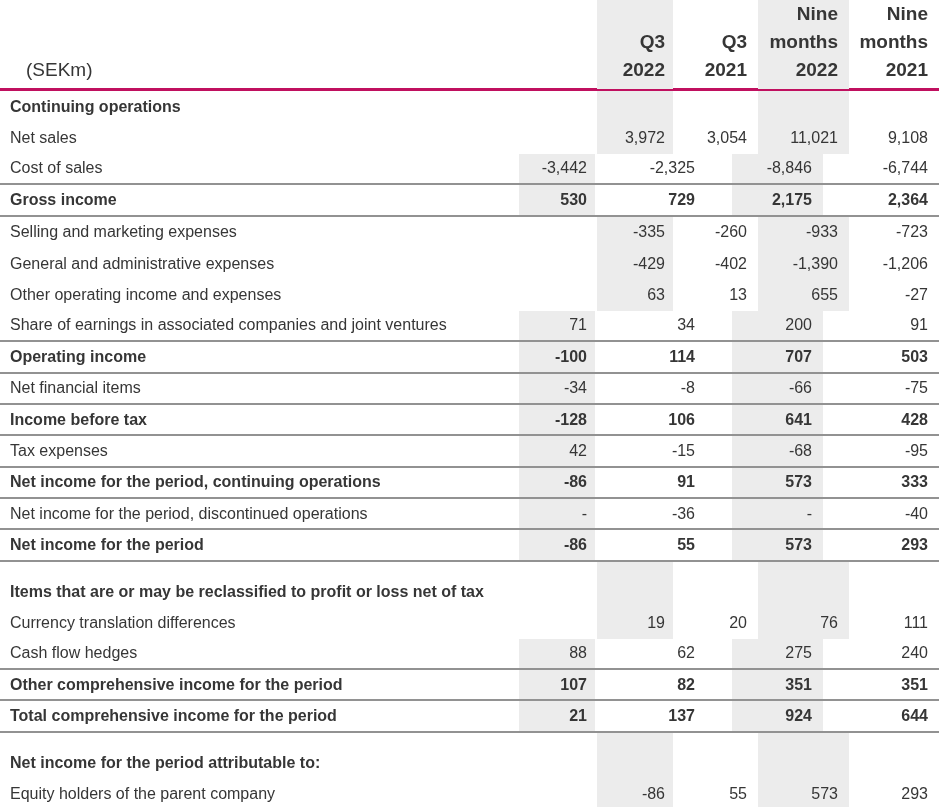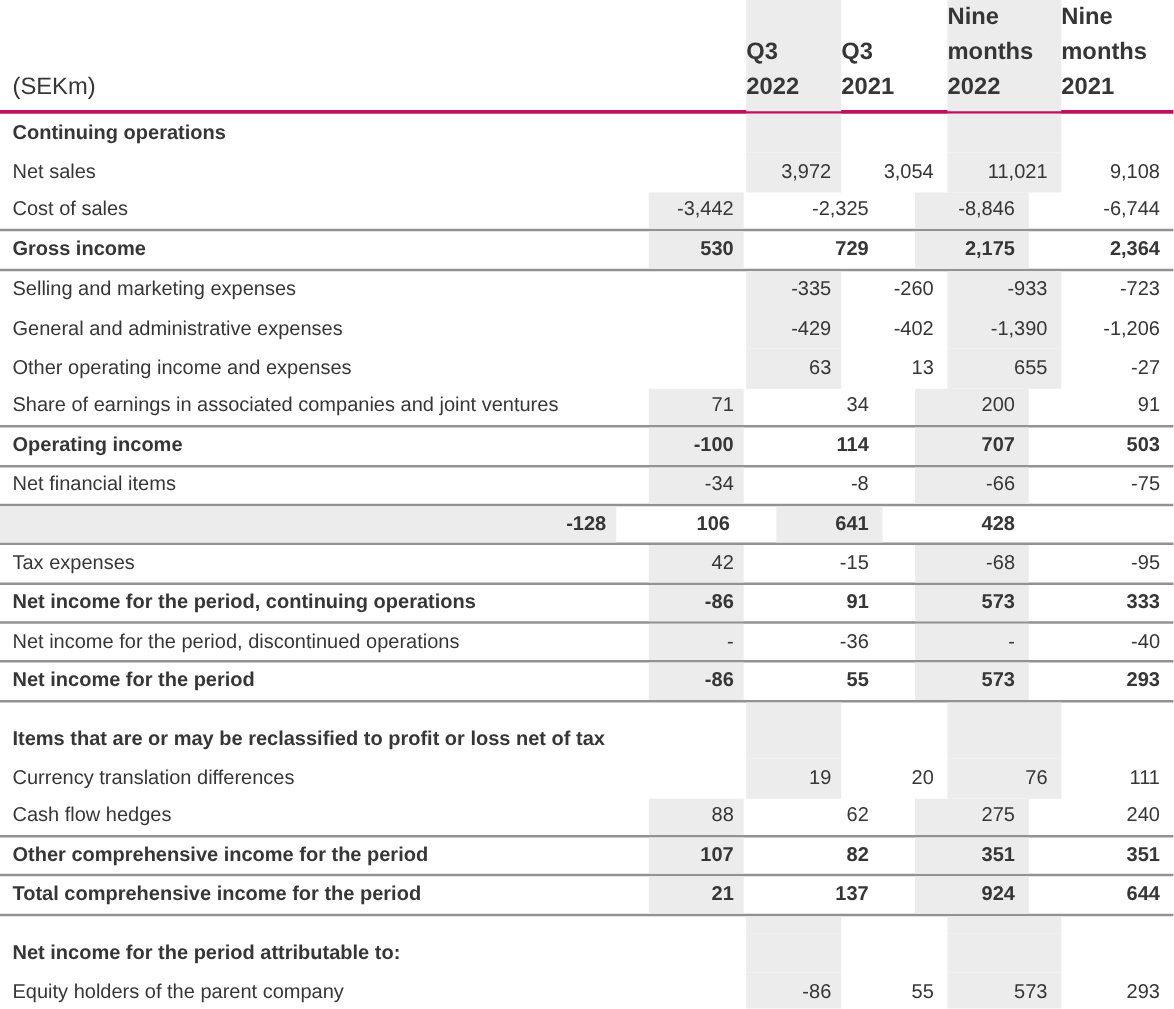--- a/index.html
+++ b/index.html
@@ -22,24 +22,24 @@
   .header{
     height:91px;
     border-bottom:3px solid var(--accent);
     font-size:19px;
   }
   .hcell{
     display:flex;box-sizing:border-box;height:100%;
   }
   .hlabel{
     align-items:flex-end;justify-content:flex-start;
-    padding:0 0 8px 10px;font-weight:400;
+    padding:0 0 8px 10px;font-weight:400;margin-left:16px;
   }
   .hnum{
-    flex-direction:column;justify-content:flex-end;
+    flex-direction:column;justify-content:flex-end;align-items:flex-end;
     font-weight:700;line-height:28px;padding-bottom:5px;
   }
   
   .row{
     height:31.4px;font-size:16px;box-sizing:border-box;
   }
   .row.line{border-bottom:2px solid var(--rowline);gap:26px;}
   .row.bold{font-weight:700;}
   .row.spacer{height:14px;}
   .cell{
@@ -150,20 +150,21 @@
         <div class="cell num c3">503</div>
       </div>
       <div class="grid row line">
         <div class="cell label">Net financial items</div>
         <div class="cell num c0 shade">-34</div>
         <div class="cell num c1">-8</div>
         <div class="cell num c2 shade">-66</div>
         <div class="cell num c3">-75</div>
       </div>
       <div class="grid row bold line">
+        <div class="cell label">Income before tax</div>
         <div class="cell num c0 shade">-128</div>
         <div class="cell num c1">106</div>
         <div class="cell num c2 shade">641</div>
         <div class="cell num c3">428</div>
       </div>
       <div class="grid row line">
         <div class="cell label">Tax expenses</div>
         <div class="cell num c0 shade">42</div>
         <div class="cell num c1">-15</div>
         <div class="cell num c2 shade">-68</div>

